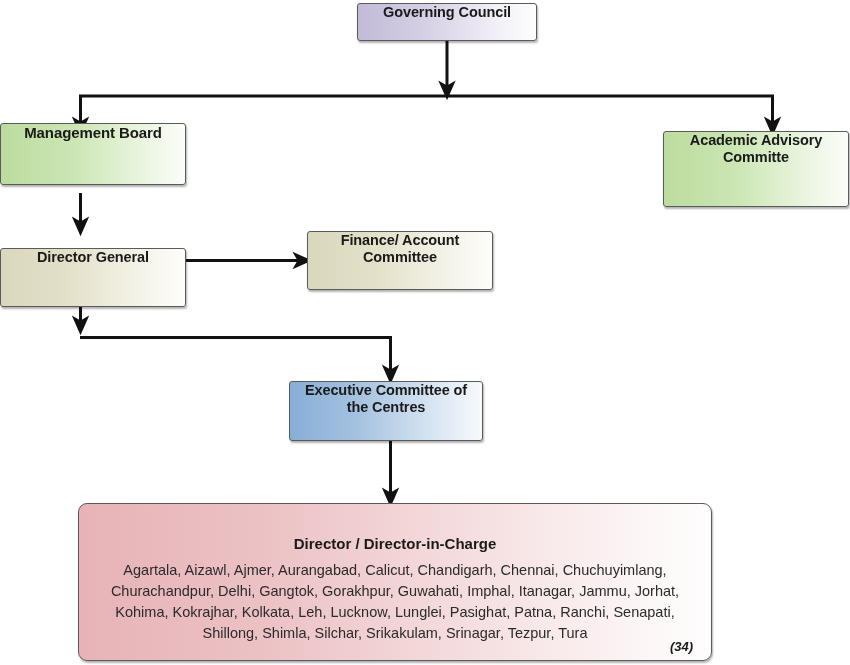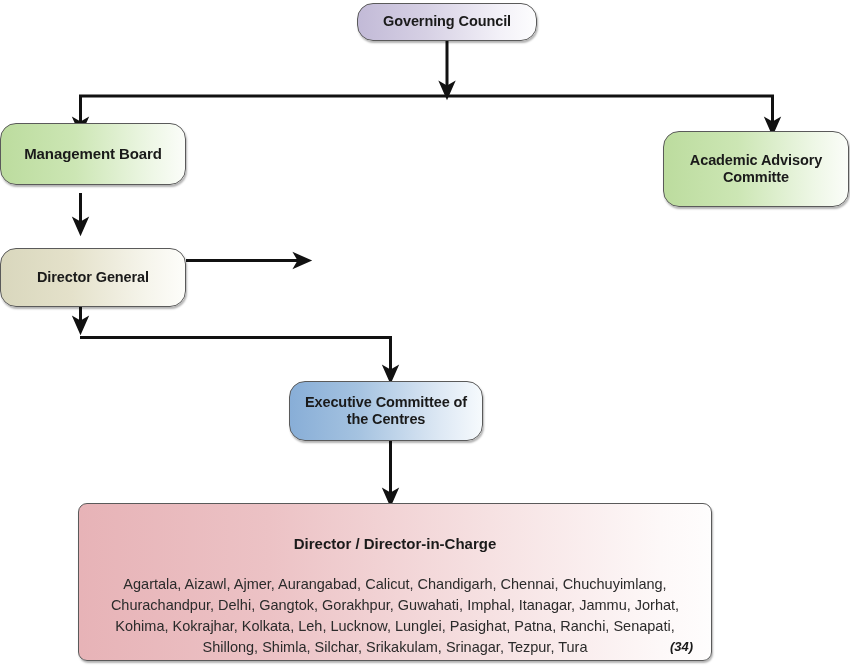--- a/index.html
+++ b/index.html
@@ -32,25 +32,25 @@
     height: 665px;
     z-index: 1;
   }
 
   
   .node {
     position: absolute;
     z-index: 2;
     box-sizing: border-box;
     border: 1px solid #5a5a5a;
-    border-radius: 16px;
+    border-radius: 3px;
     display: flex;
     flex-direction: column;
     align-items: center;
-    justify-content: center;
+    justify-content: flex-start;
     text-align: center;
     color: #1a1a1a;
     box-shadow: 1px 2px 2px rgba(0,0,0,0.30);
   }
 
   .node .node-label {
     font-weight: bold;
     font-size: 14.5px;
     line-height: 1.18;
     letter-spacing: -0.1px;
@@ -100,21 +100,21 @@
     font-weight: bold;
     font-size: 15px;
     margin-top: 31px;
     color: #1a1a1a;
   }
 
   #node-director-in-charge .dic-cities {
     font-size: 14.5px;
     line-height: 1.45;
     color: #2b2b2b;
-    margin-top: 22px;
+    margin-top: 8px;
     padding: 0 26px;
     text-align: center;
     font-weight: normal;
   }
 
   #node-director-in-charge .dic-count {
     position: absolute;
     right: 18px;
     bottom: 6px;
     font-size: 13px;
@@ -178,20 +178,23 @@
   </div>
 
   <div class="node" id="node-academic-advisory">
     <span class="node-label">Academic Advisory Committe</span>
   </div>
 
   <div class="node" id="node-director-general">
     <span class="node-label">Director General</span>
   </div>
 
+  <div class="node" id="node-finance-committee">
+    <span class="node-label">Finance/ Account Committee</span>
+  </div>
 
   <div class="node" id="node-executive-committee">
     <span class="node-label">Executive Committee of the Centres</span>
   </div>
 
   <div class="node" id="node-director-in-charge">
     <div class="dic-title">Director / Director-in-Charge</div>
     <div class="dic-cities">Agartala, Aizawl, Ajmer, Aurangabad, Calicut, Chandigarh, Chennai, Chuchuyimlang, Churachandpur, Delhi, Gangtok, Gorakhpur, Guwahati, Imphal, Itanagar, Jammu, Jorhat, Kohima, Kokrajhar, Kolkata, Leh, Lucknow, Lunglei, Pasighat, Patna, Ranchi, Senapati, Shillong, Shimla, Silchar, Srikakulam, Srinagar, Tezpur, Tura</div>
     <div class="dic-count">(34)</div>
   </div>

